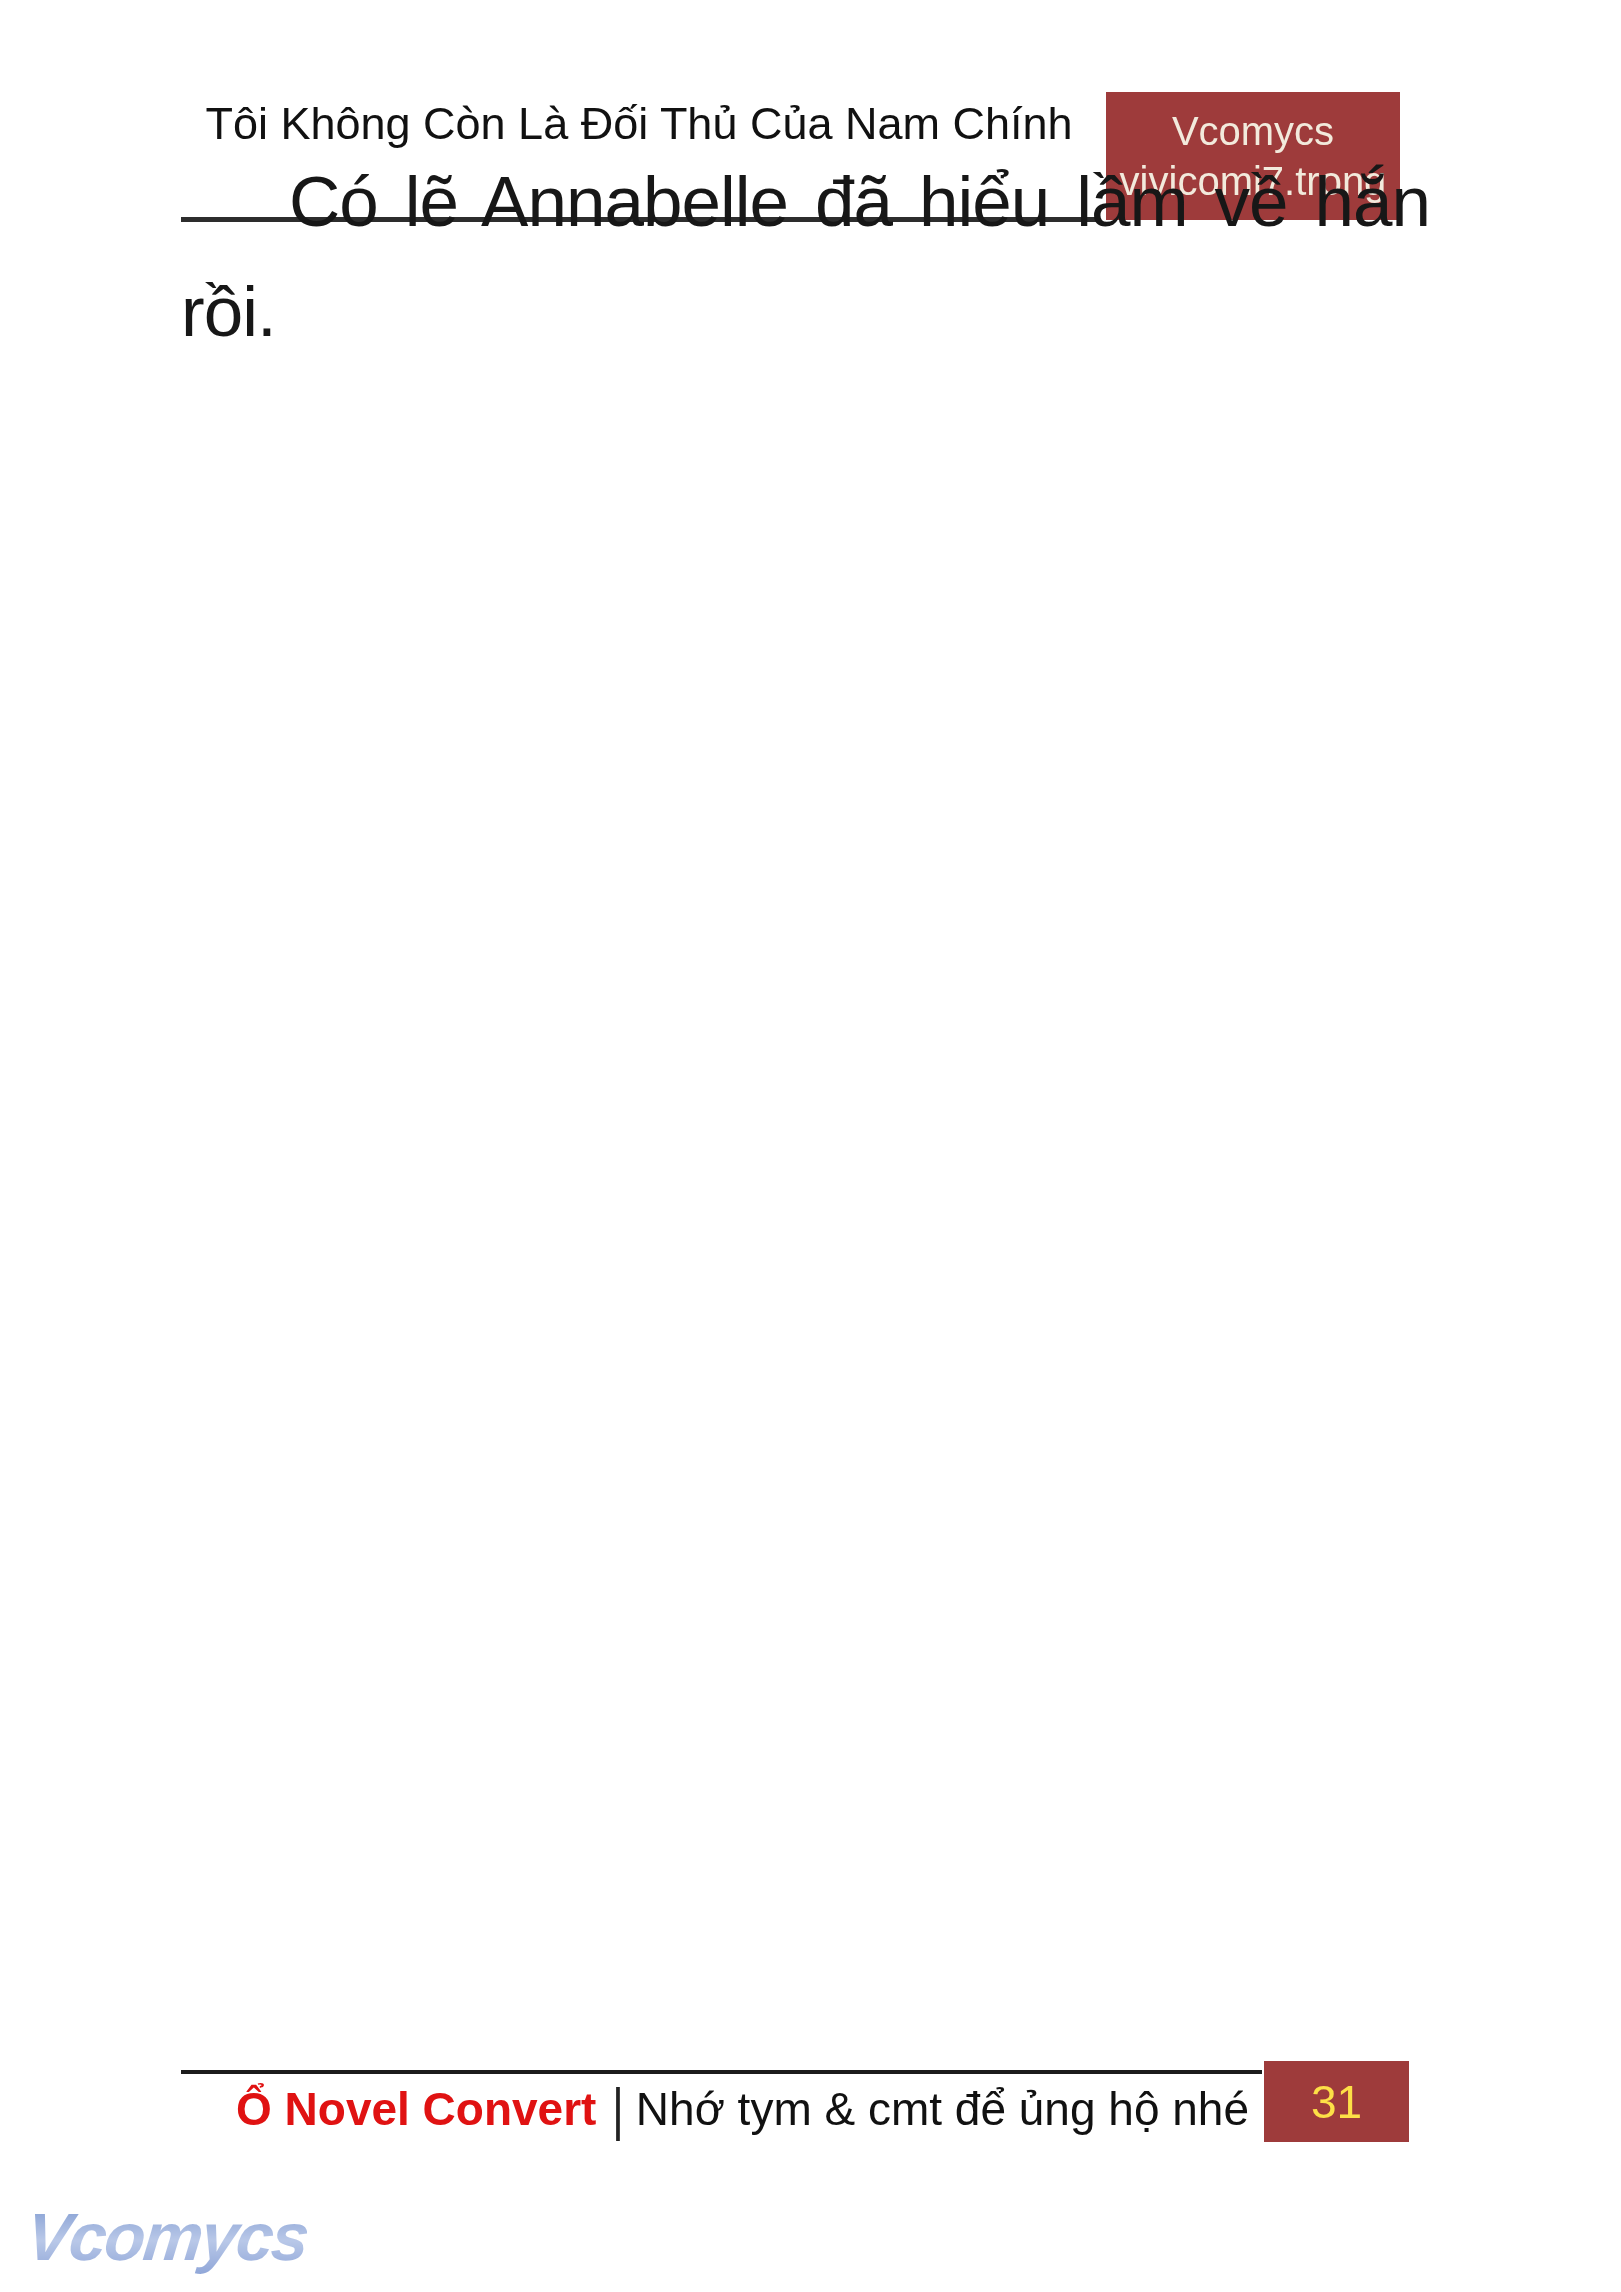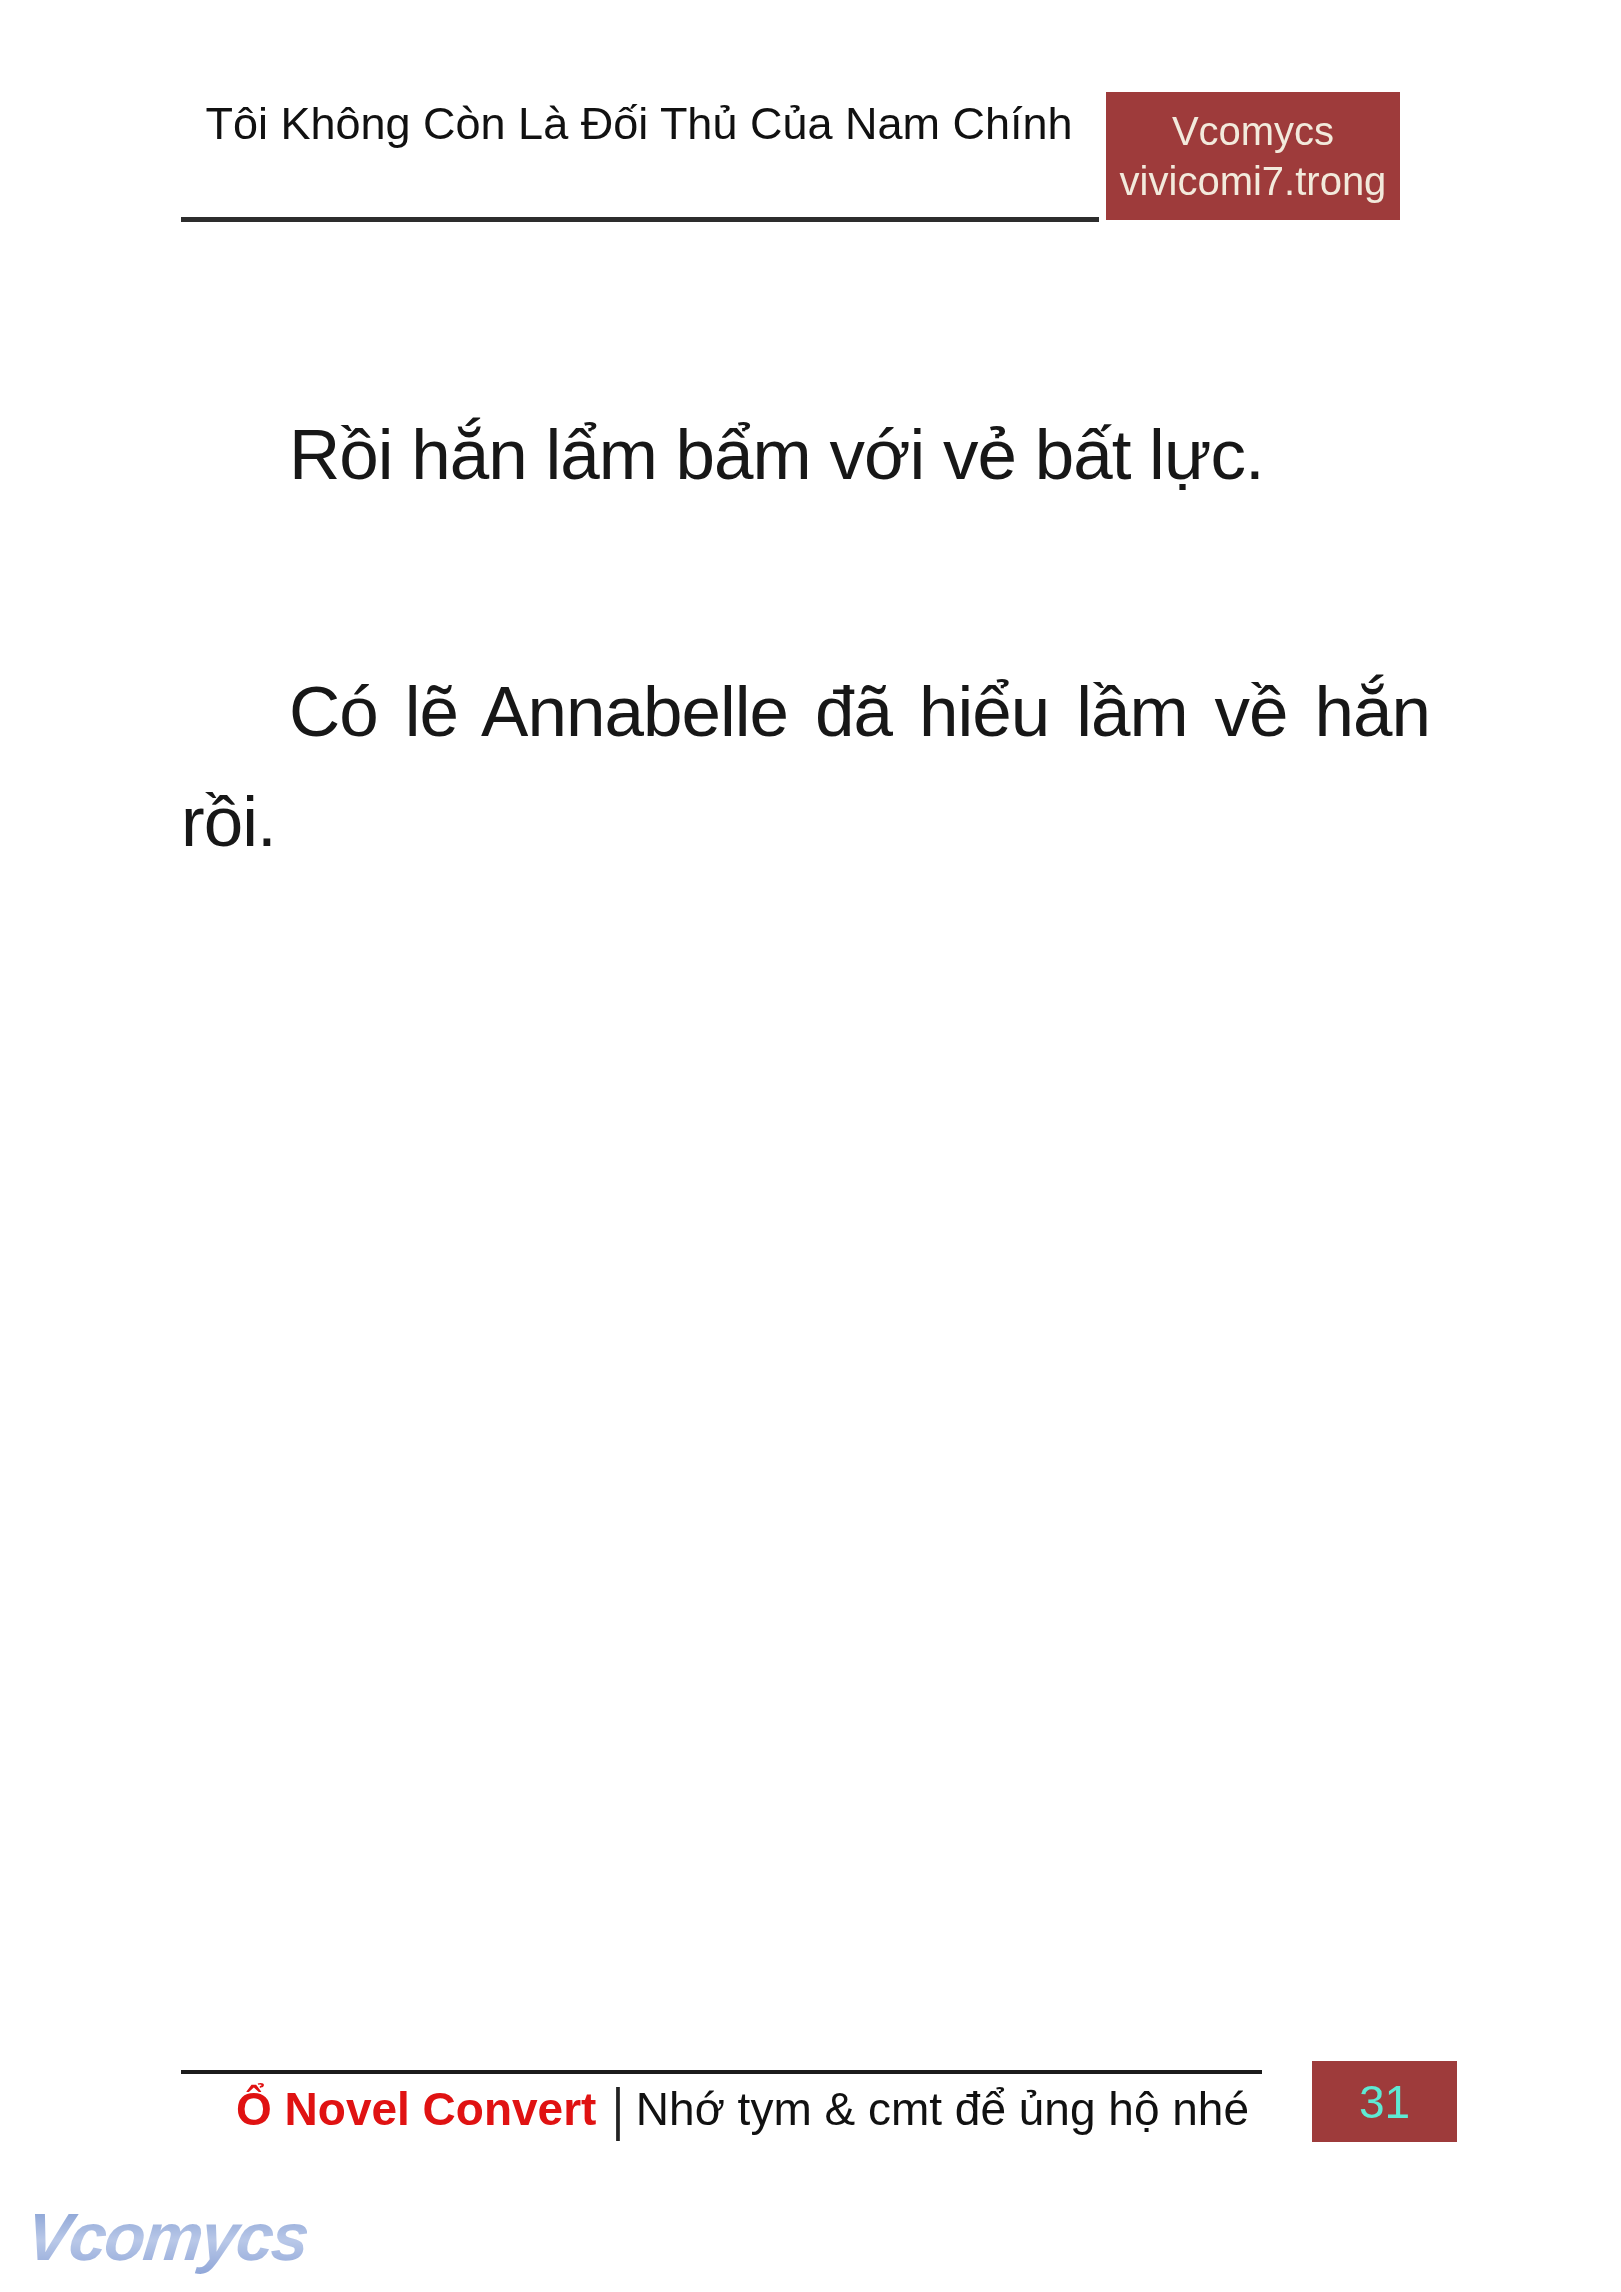--- a/index.html
+++ b/index.html
@@ -96,22 +96,21 @@
   }
   .footer-page-badge {
     position: absolute;
     left: 1264px; top: 2061px;
     width: 145px; height: 81px;
     background: #9e3b3b;
     display: flex;
     align-items: center;
     justify-content: center;
     font-size: 46px;
-    color: #5eead4;
-    margin-left: 48px;
+    color: #fde047;
   }
 
   
   .watermark {
     position: absolute;
     left: 27.4px; top: 2198px;
     font-style: italic;
     font-weight: bold;
     font-size: 67px;
     letter-spacing: -2px;
@@ -131,21 +130,20 @@
   <div class="header-title-block">
     <div>Tôi Không Còn Là Đối Thủ Của Nam Chính</div>
   </div>
   <div class="header-underline"></div>
   <div class="header-badge">
     <div>Vcomycs</div>
     <div>vivicomi7.trong</div>
   </div>
 
   <div class="body-text">
-    <p class="para-1">Rồi hắn lẩm bẩm với vẻ bất lực.</p>
     <p class="para-4">Có lẽ Annabelle đã hiểu lầm về hắn rồi.</p>
   </div>
 
   <div class="footer-line"></div>
   <div class="footer-text">
     <span class="footer-brand">Ổ Novel Convert</span><span class="footer-divider">|</span><span>Nhớ tym &amp; cmt để ủng hộ nhé</span>
   </div>
   <div class="footer-page-badge">
     <span>31</span>
   </div>

